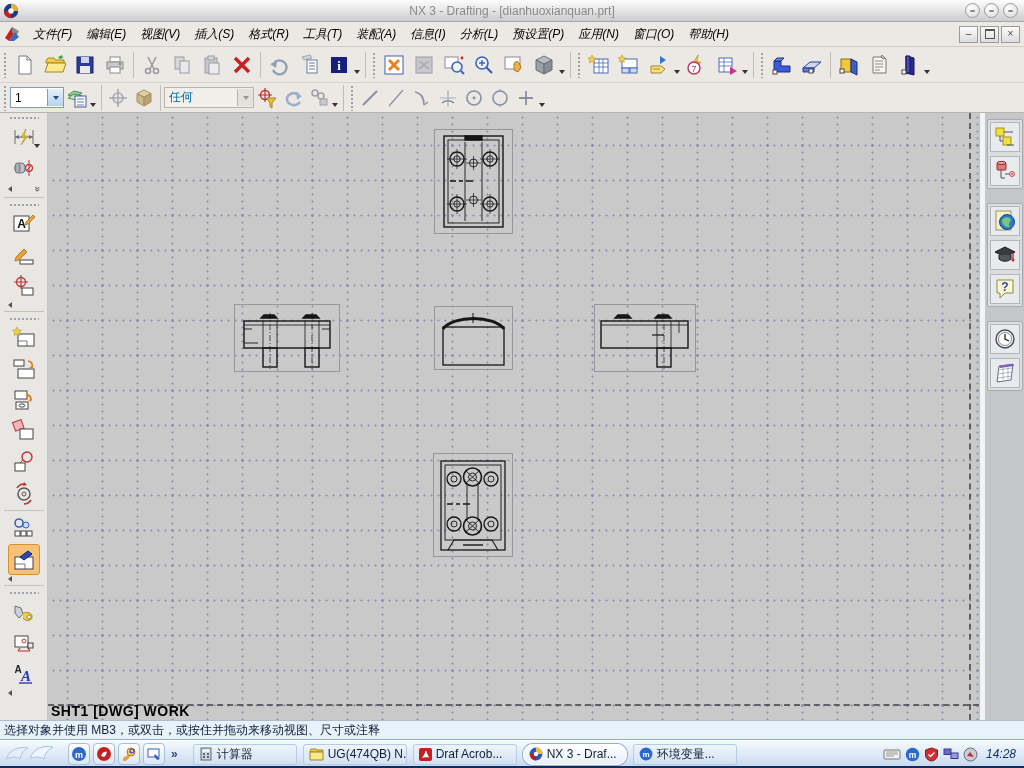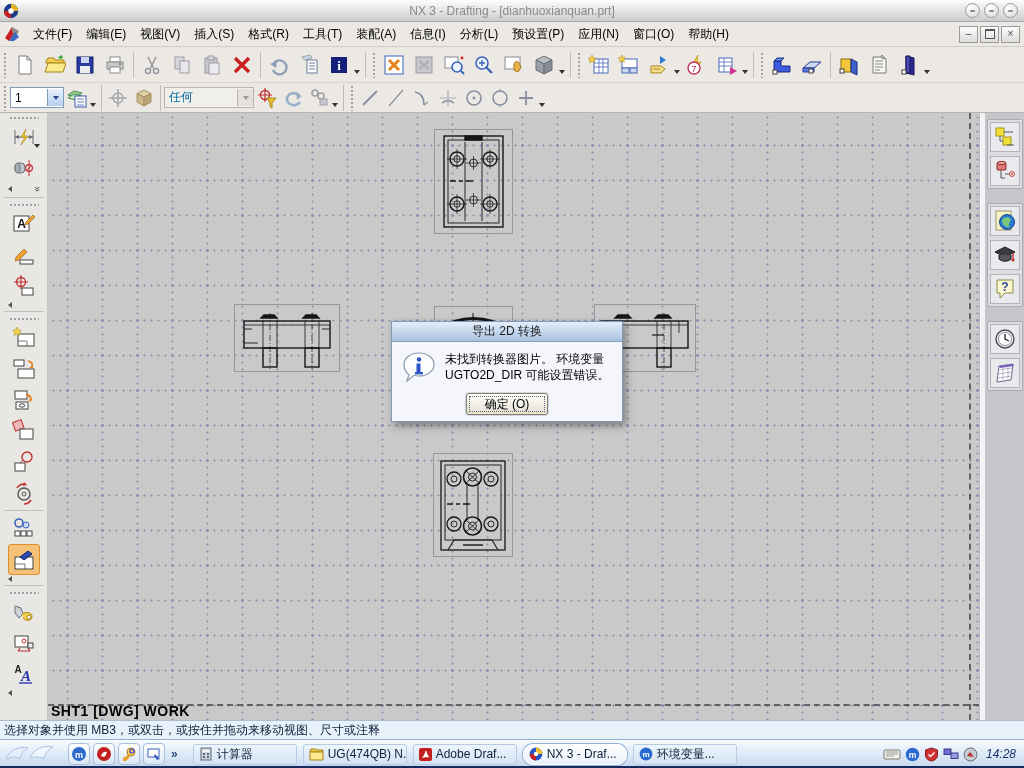--- a/index.html
+++ b/index.html
@@ -13,21 +13,21 @@
   .titlebar .app-logo{width:18px;height:18px;margin-left:2px;}
   .titlebar .wtitle{position:absolute;left:0;right:0;text-align:center;color:#8a8a8a;font-size:12px;}
   .tb-circles{margin-left:auto;display:flex;gap:4px;margin-right:6px;z-index:2;}
   .circle-btn{width:13px;height:13px;border-radius:50%;border:1px solid #9a9a9a;
               background:radial-gradient(circle at 35% 30%,#ffffff,#d8d8d8);display:flex;align-items:center;justify-content:center;}
   .circle-btn i{display:block;width:5px;height:2px;background:#8a8a8a;border-radius:1px;}
 
   
   .menubar{height:24px;flex:0 0 24px;display:flex;align-items:center;background:#ece9e5;border-bottom:1px solid #d0cdc8;}
   .menubar .nx-logo{width:20px;height:20px;margin:0 4px 0 2px;}
-  .menu-item{padding:2px 7px;cursor:default;}
+  .menu-item{padding:2px 7px;cursor:default;font-style:italic;}
   .mdi-controls{margin-left:auto;display:flex;gap:2px;margin-right:4px;}
   .mdi-btn{width:17px;height:15px;border:1px solid #9a9a9a;background:linear-gradient(#fcfcfc,#dcdcdc);
            display:flex;align-items:center;justify-content:center;font-size:10px;line-height:1;color:#444;}
   .mdi-restore{width:8px;height:7px;border:1px solid #555;border-top:2px solid #555;}
 
   
   .toolbar{display:flex;align-items:center;background:#ece9e5;box-sizing:border-box;}
   .tbrow1{height:36px;flex:0 0 36px;border-bottom:1px solid #d8d5d0;}
   .tbrow2{height:30px;flex:0 0 30px;border-bottom:1px solid #b8b5b0;}
   .grip{width:4px;height:26px;margin:0 3px;background-image:radial-gradient(circle,#a0a0a8 1px,transparent 1.3px);
@@ -709,40 +709,20 @@
             <path d="M33 30v36M44 30v36" stroke-width=".9"></path>
             <path d="M13 50h6M22 50h4M29 50h7" stroke-width="1.5"></path>
             <path d="M14 96l6-10h38l6 10" stroke-width="1.1"></path>
             <path d="M29 91h20" stroke-width="1.4"></path>
           </g>
         </svg>
       </div>
 
       <span class="sheet-label">SHT1 [DWG] WORK</span>
 
-      <div class="dialog">
-        <div class="dlg-title">
-          <span>导出 2D 转换</span>
-        </div>
-        <div class="dlg-body">
-          <svg width="34" height="36" viewBox="0 0 34 36">
-            <path d="M17 2c8.3 0 15 5 15 11.5S25.3 25 17 25c-1.8 0-3.5-.2-5-.7L5 30l2-6.2C4 21.6 2 18.7 2 13.5 2 7 8.7 2 17 2z" fill="#fdfdfd" stroke="#8a9ab0" stroke-width="1.2"></path>
-            <circle cx="17" cy="8.5" r="2.2" fill="#2a55c8"></circle>
-            <path d="M14.5 12.5h4v9h-4z" fill="#2a55c8"></path>
-            <path d="M13 21h8v2.4h-8z" fill="#2a55c8"></path>
-          </svg>
-          <div class="dlg-msg">
-            <div>未找到转换器图片。 环境变量</div>
-            <div>UGTO2D_DIR 可能设置错误。</div>
-          </div>
-        </div>
-        <div class="dlg-btnrow">
-          <div class="ok-btn">确定 (O)</div>
-        </div>
-      </div>
     </div>
 
     <div class="canvas-strip"></div>
 
     <div class="resource-bar">
       <div class="rb-panel">
         <div class="rtb">
           <svg width="24" height="24" viewBox="0 0 24 24">
               <rect x="3" y="3" width="8" height="8" fill="#f2e03a" stroke="#a8921a"></rect>
               <rect x="10" y="12" width="8" height="8" fill="#f2e03a" stroke="#a8921a"></rect>
@@ -854,21 +834,21 @@
             <path d="M1 3l1-2h5l1 1h6v2H1z" fill="#f2cf4e" stroke="#a68418"></path>
             <path d="M1 4h13v8H1z" fill="#fae98e" stroke="#a68418"></path>
           </svg>
         <span>UG(474QB) N...</span>
       </div>
       <div class="task">
         <svg width="13" height="13" viewBox="0 0 13 13">
             <rect x="0" y="0" width="13" height="13" rx="2" fill="#c42020"></rect>
             <path d="M3 10C5 7 6 5 6.5 3h1C8 6 9 8 10.5 9.5c-2-.5-4-.5-5.5 0z" fill="#fff"></path>
           </svg>
-        <span>Adobe Draf...</span>
+        <span>Draf Acrob...</span>
       </div>
       <div class="task active">
         <svg width="14" height="14" viewBox="0 0 14 14">
             <circle cx="7" cy="7" r="6.4" fill="#2a55c8"></circle>
             <path d="M7 .6A6.4 6.4 0 0 1 13.4 7H7z" fill="#f0c028"></path>
             <path d="M.6 7A6.4 6.4 0 0 0 7 13.4V7z" fill="#c42020"></path>
             <circle cx="7" cy="7" r="2.2" fill="#fff"></circle>
           </svg>
         <span>NX 3 - Draf...</span>
       </div>

